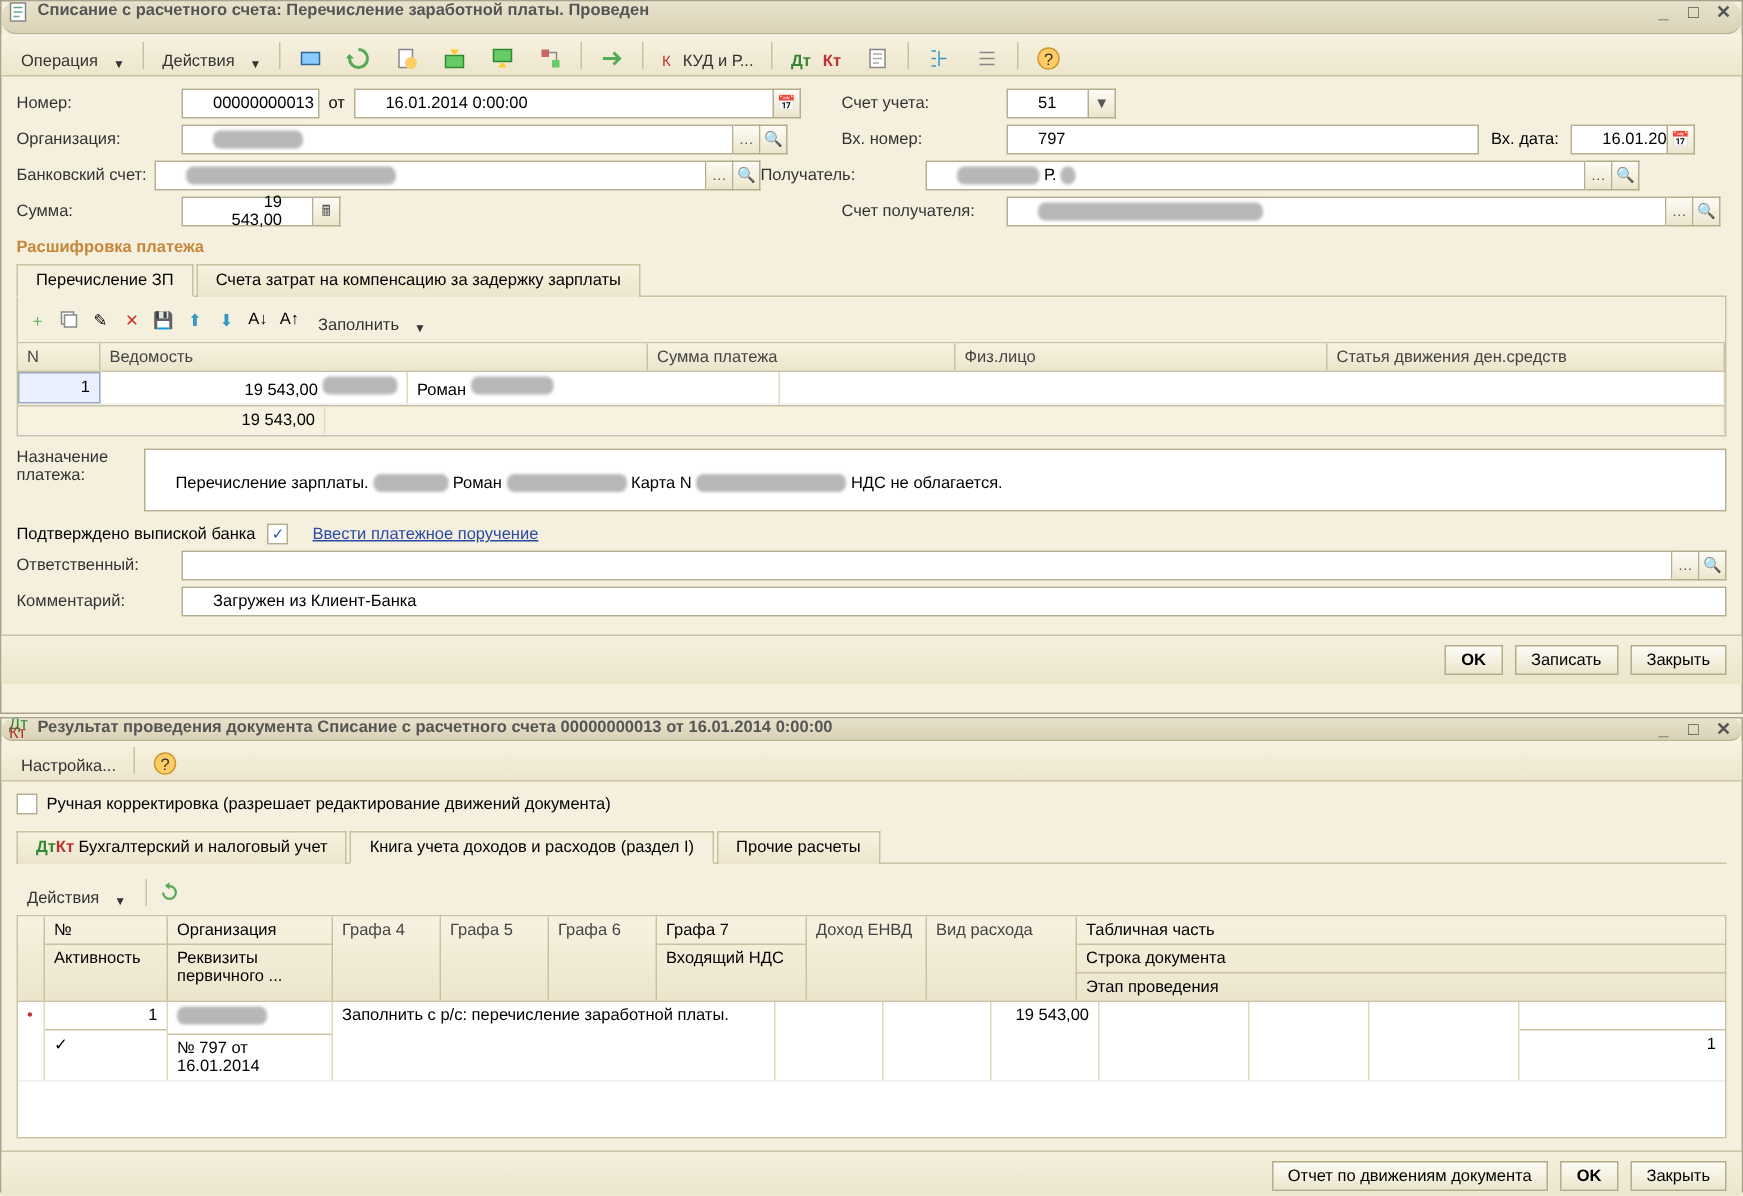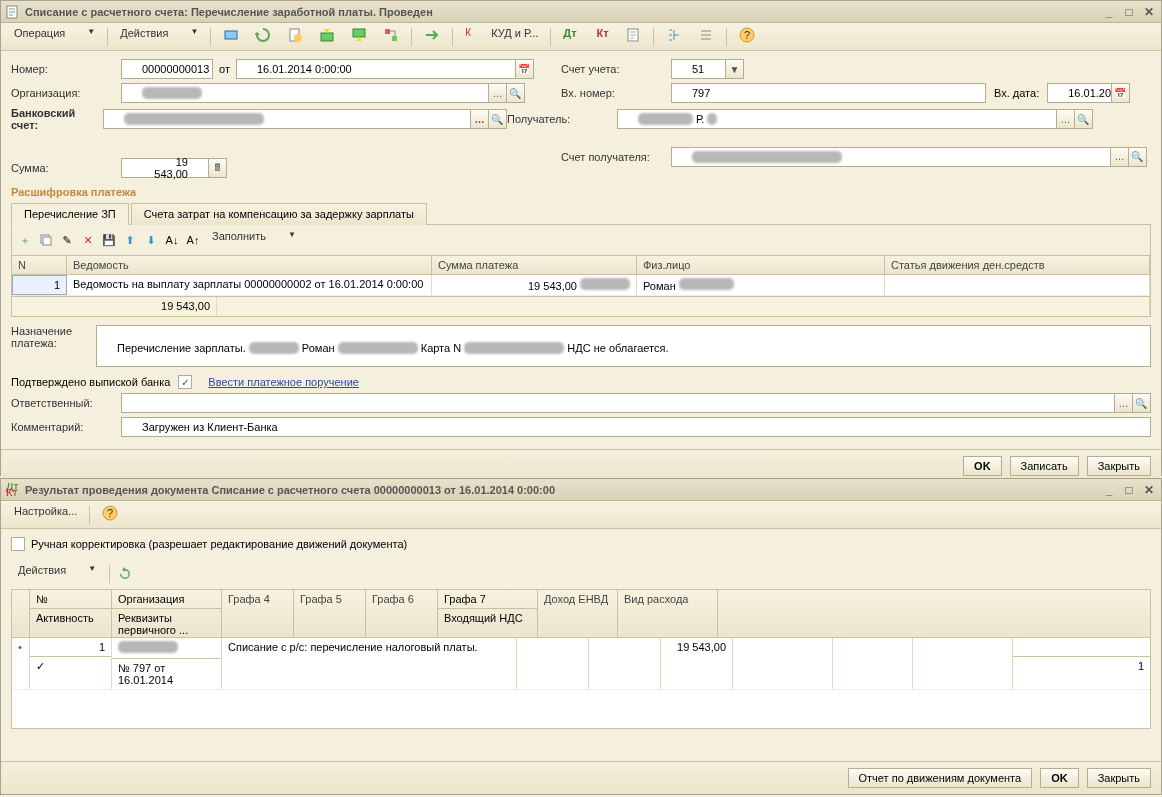--- a/index.html
+++ b/index.html
@@ -1,28 +1,28 @@
 <!DOCTYPE html>
 <html><head>
 <meta charset="utf-8">
 <style>
 * { box-sizing: border-box; margin: 0; padding: 0; font-family: Tahoma, Arial, sans-serif; font-size: 11px; }
 body { background: #f5f0de; width: 1162px; height: 797px; overflow: hidden; }
 
 
 .window { border: 1px solid #a8a38c; background: #f5f0de; }
-.titlebar { background: linear-gradient(#e8e2cc, #d9d2b7); height: 22px; display: flex; align-items: center; padding: 0 4px; border-bottom: 1px solid #bab38f; }
+.titlebar { background: linear-gradient(#e8e2cc, #d9d2b7); height: 22px; display: flex; padding: 0 4px; border-bottom: 1px solid #bab38f; border-radius: 10px; }
 .titlebar .icon { width: 14px; height: 14px; margin-right: 6px; }
 .titlebar-title { flex: 1; color: #555; font-weight: bold; }
 .window-controls { display: flex; gap: 4px; }
 .win-btn { width: 16px; height: 14px; display: inline-flex; align-items: center; justify-content: center; cursor: pointer; color: #555; font-size: 12px; font-weight: bold; }
 
 
 .toolbar { height: 28px; display: flex; align-items: center; gap: 2px; padding: 2px 6px; background: linear-gradient(#f7f2e1,#ede6cd); border-bottom: 1px solid #c9c1a1; }
-.tb-btn { height: 22px; padding: 0 6px; display: inline-flex; align-items: flex-start; gap: 20px; border: 1px solid transparent; cursor: pointer; color: #333; }
+.tb-btn { height: 22px; padding: 0 6px; display: inline-flex; align-items: flex-end; gap: 8px; border: 1px solid transparent; cursor: pointer; color: #333; }
 .tb-sep { width: 1px; height: 18px; background: #c9c1a1; margin: 0 3px; }
 .dropdown-arrow { font-size: 8px; margin-left: 2px; }
 .tb-icon { width: 16px; height: 16px; display: inline-block; }
 
 
 .form-body { padding: 8px 10px; }
 .form-row { display: flex; align-items: center; margin-bottom: 4px; }
 .form-col { display: flex; align-items: center; }
 .lbl { color: #333; width: 110px; }
 .lbl-wide { width: auto; margin-right: 8px; }
@@ -222,42 +222,42 @@
         <div class="input-grp">
           <span class="input" style="width:65px">
               <span>16.01.2014</span>
             </span>
           <span class="btn-ext">📅</span>
         </div>
       </div>
     </div>
 
     <div class="form-row">
-      <div class="form-col" style="width:496px;font-weight:bold;">
+      <div class="form-col" style="width:496px;">
         <span class="lbl">Банковский счет:</span>
         <div class="input-grp">
           <span class="input" style="width:368px">
               <span class="blur" style="width:140px"></span>
             </span>
           <span class="btn-ext">…</span>
           <span class="btn-ext">🔍</span>
         </div>
       </div>
       <div class="form-col">
         <span class="lbl">Получатель:</span>
         <div class="input-grp">
           <span class="input" style="width:440px"><span class="blur" style="width:55px"></span>&nbsp;<span>Р.</span>&nbsp;<span class="blur" style="width:10px"></span></span>
           <span class="btn-ext">…</span>
           <span class="btn-ext">🔍</span>
         </div>
       </div>
     </div>
 
     <div class="form-row">
-      <div class="form-col" style="width:550px;margin-top:23px;">
+      <div class="form-col" style="width:550px;">
         <span class="lbl">Сумма:</span>
         <div class="input-grp">
           <span class="input tar" style="width:88px">
               <span>19 543,00</span>
             </span>
           <span class="btn-ext">🖩</span>
         </div>
       </div>
       <div class="form-col">
         <span class="lbl">Счет получателя:</span>
@@ -302,21 +302,20 @@
     <div class="grid">
       <div class="ghdr">
         <div class="gcell" style="width:55px">N</div>
         <div class="gcell" style="width:365px">Ведомость</div>
         <div class="gcell" style="width:205px">Сумма платежа</div>
         <div class="gcell" style="width:248px">Физ.лицо</div>
         <div class="gcell" style="flex:1">Статья движения ден.средств</div>
       </div>
       <div class="grow selected">
         <div class="gcell tar" style="width:55px;background:#eaf0ff;border:1px solid #9ab">1</div>
-        <div class="gcell" style="width:365px">Ведомость на выплату зарплаты 00000000002 от 16.01.2014 0:00:00</div>
         <div class="gcell tar" style="width:205px"><span>19 543,00</span> <span class="blur" style="width:50px"></span></div>
         <div class="gcell" style="width:248px"><span>Роман</span> <span class="blur" style="width:55px"></span></div>
         <div class="gcell" style="flex:1"></div>
       </div>
       <div class="grow total">
         <div class="gcell tar" style="width:205px">19 543,00</div>
         <div class="gcell" style="flex:1"></div>
       </div>
     </div>
 
@@ -385,20 +384,25 @@
         </svg>
       </span>
   </div>
 
   <div class="form-body" style="flex:1; display:flex; flex-direction:column;">
     <div class="form-row">
       <span class="check"></span>
       <span>Ручная корректировка (разрешает редактирование движений документа)</span>
     </div>
 
+    <div class="tab-row" style="margin-top:6px">
+      <div class="tab"><span style="font-size:9px;color:#383"><b>Дт</b></span><span style="font-size:9px;color:#b33"><b>Кт</b></span>&nbsp;<span>Бухгалтерский и налоговый учет</span></div>
+      <div class="tab active"><span>Книга учета доходов и расходов (раздел I)</span></div>
+      <div class="tab"><span>Прочие расчеты</span></div>
+    </div>
 
     <div class="grid-tb" style="border:none;padding-left:0;margin-top:4px">
       <span class="tb-btn">
           <span>Действия</span>
           <span class="dropdown-arrow">▼</span>
         </span>
       <span class="tb-sep"></span>
       <span class="gbtn">
           <svg width="14" height="14">
             <path d="M7 2a5 5 0 1 1-5 5h1.5a3.5 3.5 0 1 0 3.5-3.5V5L4 2.5 7 0z" fill="#5a5"></path>
@@ -419,33 +423,38 @@
         </div>
         <div class="gcell" style="width:72px">Графа 4</div>
         <div class="gcell" style="width:72px">Графа 5</div>
         <div class="gcell" style="width:72px">Графа 6</div>
         <div class="multi-hdr" style="width:100px;border-right:1px solid #c9c1a1">
           <div>Графа 7</div>
           <div>Входящий НДС</div>
         </div>
         <div class="gcell" style="width:80px">Доход ЕНВД</div>
         <div class="gcell" style="width:100px">Вид расхода</div>
+        <div class="multi-hdr" style="flex:1">
+          <div>Табличная часть</div>
+          <div>Строка документа</div>
+          <div>Этап проведения</div>
+        </div>
       </div>
       <div class="grid2-body">
         <div class="grow">
           <div class="gcell" style="width:18px;color:#b33">•</div>
           <div class="multi-hdr" style="width:82px;border-right:1px solid #e0d9bd">
             <div class="tar">1</div>
             <div>✓</div>
           </div>
           <div class="multi-hdr" style="width:110px;border-right:1px solid #e0d9bd">
             <div><span class="blur" style="width:60px"></span></div>
             <div>№ 797 от 16.01.2014</div>
           </div>
-          <div class="gcell" style="width:295px">Списание с р/с: перечисление налоговый платы.</div>
+          <div class="gcell" style="width:295px">Заполнить с р/с: перечисление заработной платы.</div>
           <div class="gcell" style="width:72px"></div>
           <div class="gcell" style="width:72px"></div>
           <div class="gcell tar" style="width:72px">19 543,00</div>
           <div class="gcell" style="width:100px"></div>
           <div class="gcell" style="width:80px"></div>
           <div class="gcell" style="width:100px"></div>
           <div class="multi-hdr" style="flex:1">
             <div>&nbsp;</div>
             <div class="tar">1</div>
           </div>

